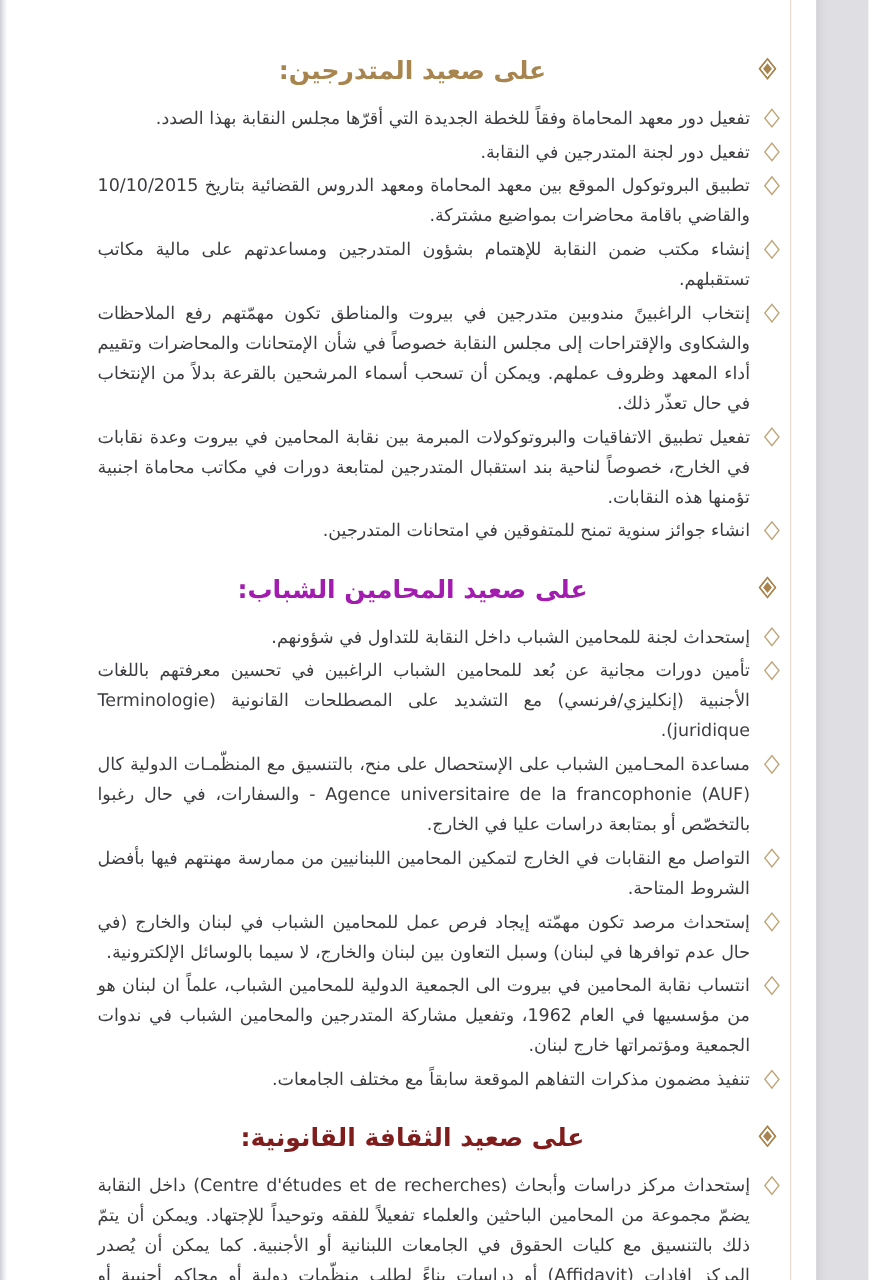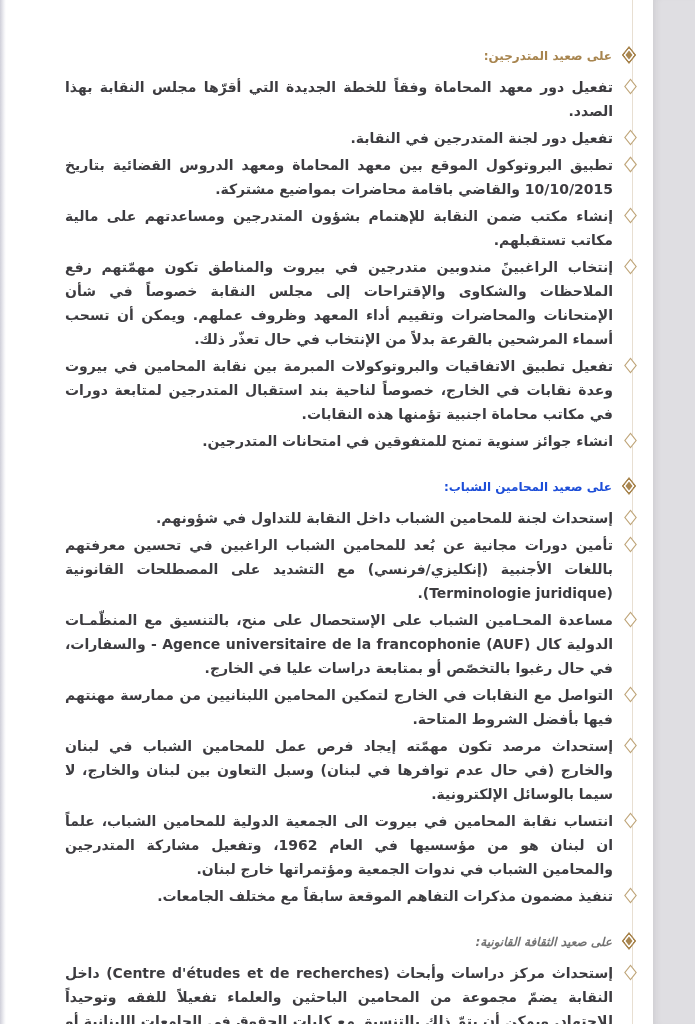--- a/index.html
+++ b/index.html
@@ -31,27 +31,27 @@
     direction:rtl;
     text-align:justify;
     font-size:14px;
     line-height:24px;
     color:#3d3c40;
   }
   .section { position:relative; }
   .section + .section { margin-top:22px; }
   .heading {
     position:relative;
-    margin:0 3px 7px 0;
-    font-size:12px;
+    margin:0 18px 7px 0;
+    font-size:20px;
     font-weight:bold;
     line-height:24px;
-    text-align:right;
+    text-align:center;
   }
-  .items { margin:2px; padding:0; list-style:none;font-weight:bold; }
+  .items { margin:15px; padding:0; list-style:none; }
   .item {
     position:relative;
     margin:0 0 3px 0;
   }
   .diamond {
     position:absolute;
     right:-22px;
     top:7px;
     width:7px; height:7px;
     background:#ffffff;
@@ -116,21 +116,21 @@
   </li>
 
   <li class="item">
     <span class="diamond"></span>
     <span class="item-text">انشاء جوائز سنوية تمنح للمتفوقين في امتحانات المتدرجين.</span>
   </li>
 </ul>
   </section>
 
   <section class="section">
-    <h2 class="heading" style="color: #1d4ed8;">
+    <h2 class="heading" style="color: #a21caf;">
       <span class="diamond"></span>
       <span class="heading-text">على صعيد المحامين الشباب:</span>
     </h2>
     <ul class="items">
   <li class="item">
     <span class="diamond"></span>
     <span class="item-text">إستحداث لجنة للمحامين الشباب داخل النقابة للتداول في شؤونهم.</span>
   </li>
 
   <li class="item">
@@ -159,21 +159,21 @@
   </li>
 
   <li class="item">
     <span class="diamond"></span>
     <span class="item-text">تنفيذ مضمون مذكرات التفاهم الموقعة سابقاً مع مختلف الجامعات.</span>
   </li>
 </ul>
   </section>
 
   <section class="section">
-    <h2 class="heading" style="color: #737373; font-style: italic;">
+    <h2 class="heading" style="color: #7f1d1d;">
       <span class="diamond"></span>
       <span class="heading-text">على صعيد الثقافة القانونية:</span>
     </h2>
     <ul class="items">
   <li class="item">
     <span class="diamond"></span>
     <span class="item-text">إستحداث مركز دراسات وأبحاث (Centre d'études et de recherches) داخل النقابة يضمّ مجموعة من المحامين الباحثين والعلماء تفعيلاً للفقه وتوحيداً للإجتهاد. ويمكن أن يتمّ ذلك بالتنسيق مع كليات الحقوق في الجامعات اللبنانية أو الأجنبية. كما يمكن أن يُصدر المركز إفادات (Affidavit) أو دراسات بناءً لطلب منظّمات دولية أو محاكم أجنبية أو سفارات لقاء بدلات</span>
   </li>
 </ul>
   </section>

